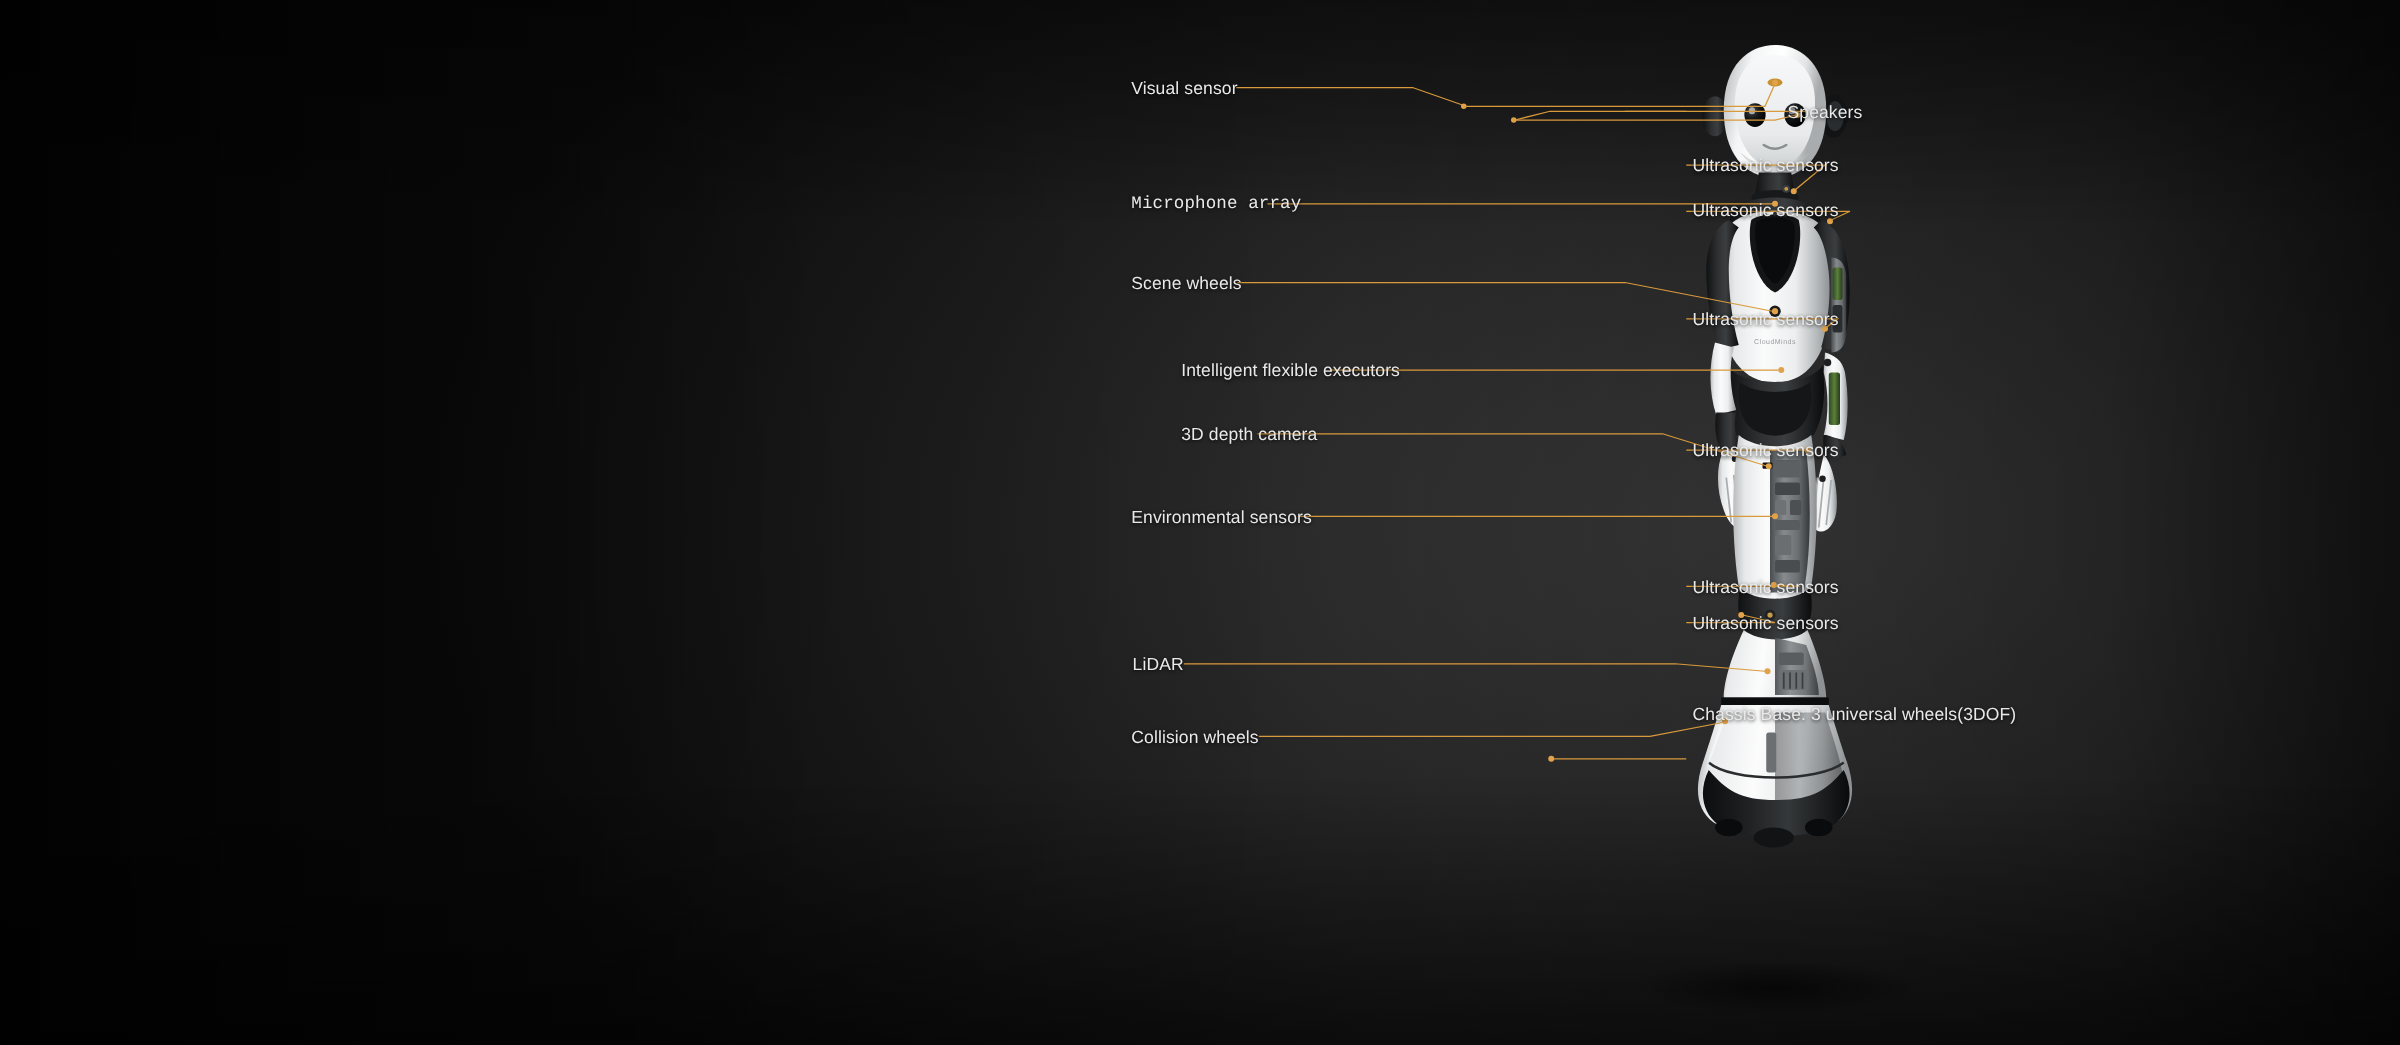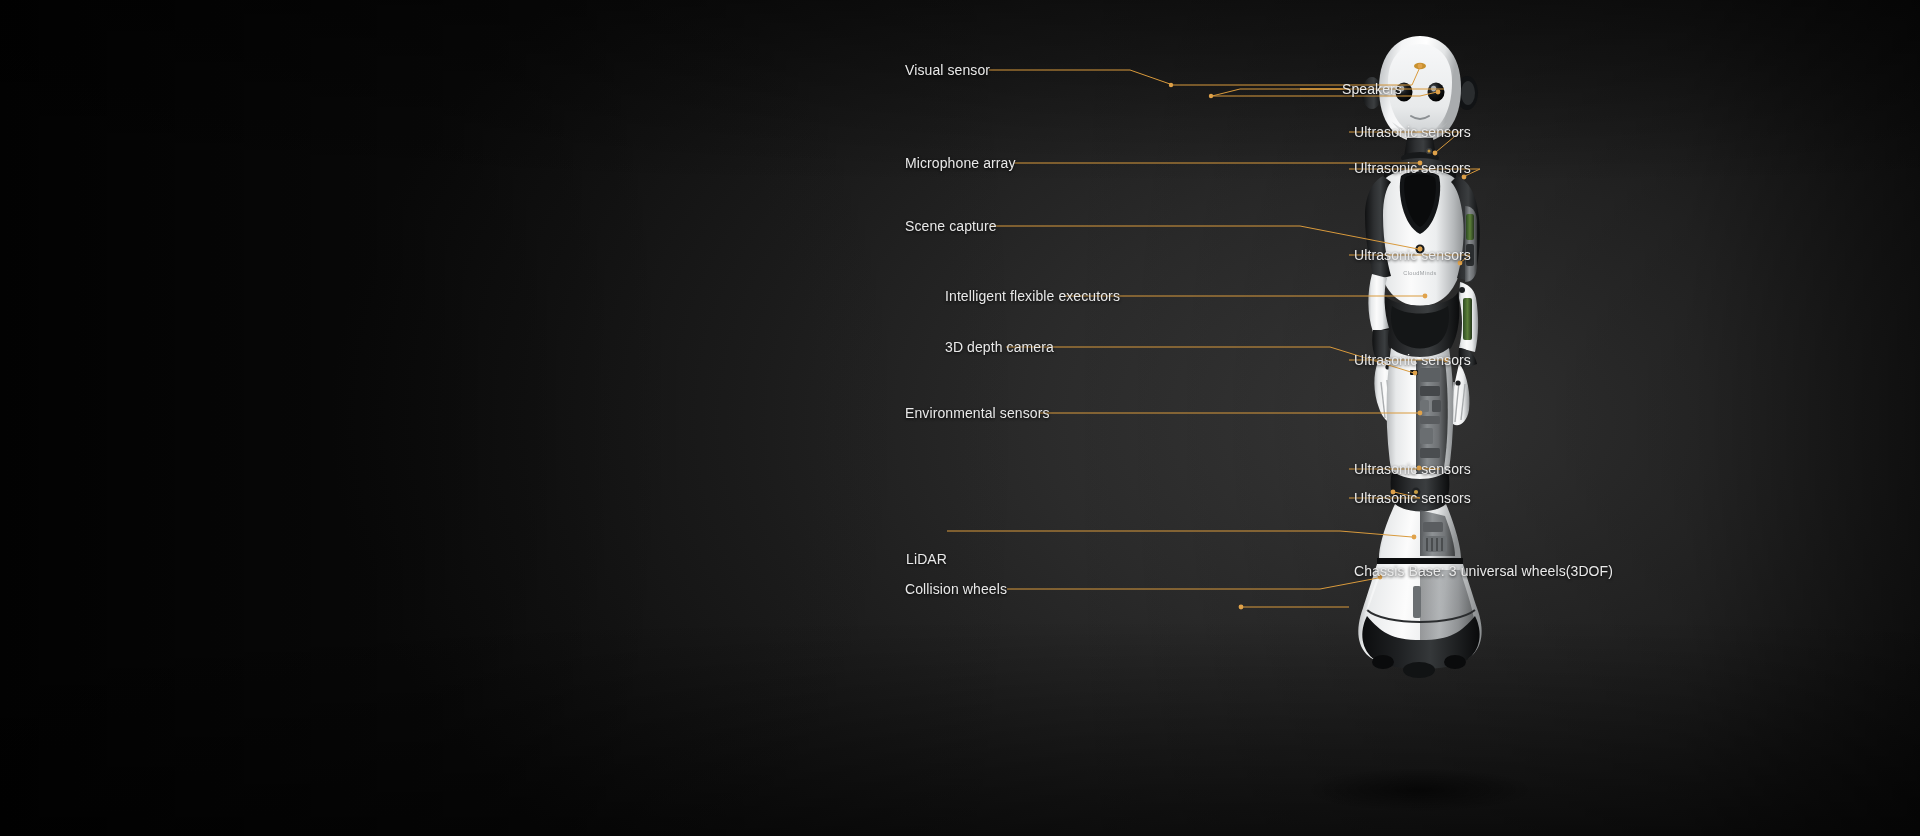--- a/index.html
+++ b/index.html
@@ -342,35 +342,35 @@
     <circle class="dot" cx="1393" cy="492" r="2.4"></circle>
 
     <line x1="1349" y1="607" x2="1243" y2="607"></line>
     <circle class="dot" cx="1241" cy="607" r="2.4"></circle>
   </svg>
 
   <div id="callouts">
 
     <div class="callout-label left" style="left:905px; top:63px; width:84px;">Visual sensor</div>
 
-    <div class="callout-label left" style="left:905px; top:156px; width:109px;">Microphone array</div>
-
-    <div class="callout-label left" style="left:905px; top:219px; width:85px;">Scene capture</div>
+    <div class="callout-label left" style="left:905px; top:156px; width:109px;font-family:Liberation Mono, monospace;">Microphone array</div>
+
+    <div class="callout-label left" style="left:905px; top:219px; width:85px;">Scene wheels</div>
 
     <div class="callout-label left" style="left:905px; top:289px; width:159px;margin-left:40px;">Intelligent flexible executors</div>
 
     <div class="callout-label left" style="left:905px; top:340px; width:101px;margin-left:40px;">3D depth camera</div>
 
     <div class="callout-label left" style="left:905px; top:406px; width:135px;">Environmental sensors</div>
 
-    <div class="callout-label left" style="left:905px; top:552px; width:42px;">LiDAR</div>
+    <div class="callout-label left" style="left:905px; top:524px; width:42px;">LiDAR</div>
 
     <div class="callout-label left" style="left:905px; top:582px; width:102px;">Collision wheels</div>
 
-    <div class="callout-label right" style="left:1342px; top:82px;">Speakers</div>
+    <div class="callout-label right" style="left:1430px; top:82px;">Speakers</div>
 
     <div class="callout-label right" style="left:1354px; top:125px;">Ultrasonic sensors</div>
 
     <div class="callout-label right" style="left:1354px; top:161px;">Ultrasonic sensors</div>
 
     <div class="callout-label right" style="left:1354px; top:248px;">Ultrasonic sensors</div>
 
     <div class="callout-label right" style="left:1354px; top:353px;">Ultrasonic sensors</div>
 
     <div class="callout-label right" style="left:1354px; top:462px;">Ultrasonic sensors</div>

